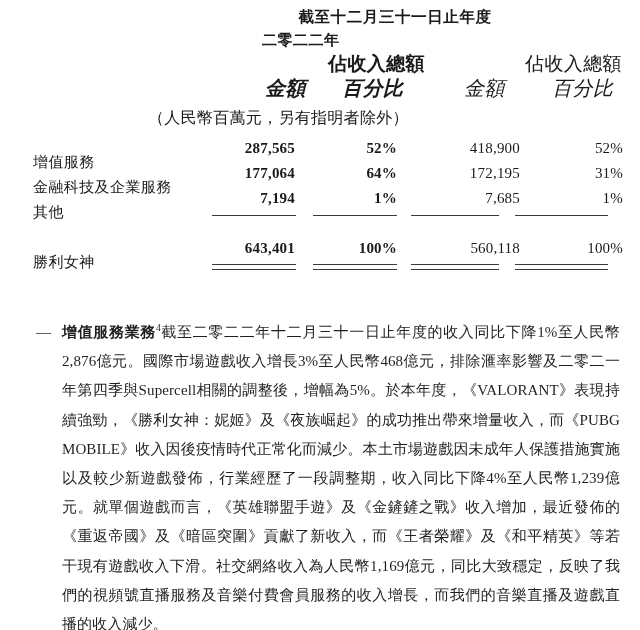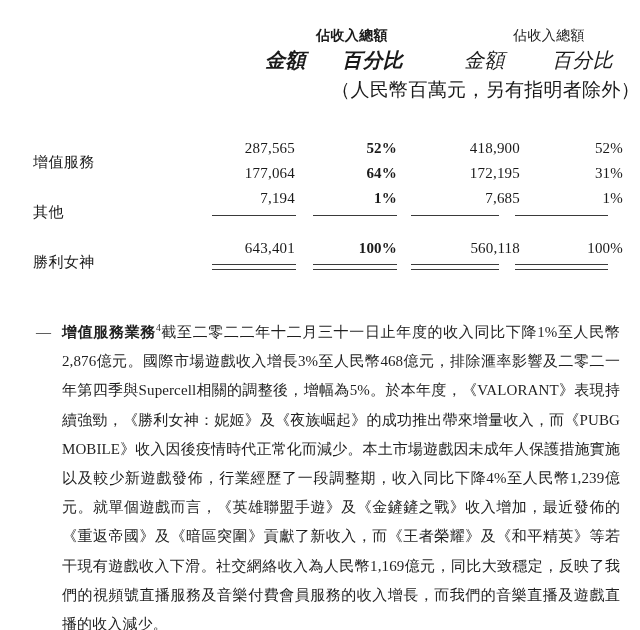--- a/index.html
+++ b/index.html
@@ -53,22 +53,23 @@
     position: absolute;
     left: 460px;
     top: 0;
     font-weight: normal;
     white-space: nowrap;
   }
   .hdr-pctlabel-row {
     position: relative;
     height: 24px;
     line-height: 24px;
-    font-size: 14px;
+    font-size: 19px;
     letter-spacing: 0.4px;
+    margin-left: 12px;
   }
   .hdr-pct-cur {
     position: absolute;
     left: 316px;
     top: 0;
     font-weight: bold;
     white-space: nowrap;
   }
   .hdr-pct-prev {
     position: absolute;
@@ -103,22 +104,22 @@
     top: 0;
     font-weight: normal;
   }
   .sub-pct-prev {
     position: absolute;
     left: 552px;
     top: 0;
     font-weight: normal;
   }
   .hdr-unit {
-    text-align: right;
-    font-size: 19px;
+    text-align: left;
+    font-size: 16px;
     letter-spacing: 0.3px;
     padding-left: 148px;
     padding-top: 6px;
     line-height: 22px;
     white-space: nowrap;
   }
 
   
   .tbl {
     position: absolute;
@@ -137,21 +138,21 @@
     left: 33px;
     top: 14px;
     letter-spacing: 0.4px;
     white-space: nowrap;
   }
   
   .c-amt-cur {
     position: absolute;
     right: 345px;
     top: 0;
-    font-weight: normal;
+    font-weight: bold;
     letter-spacing: 0.2px;
   }
   .c-pct-cur {
     position: absolute;
     right: 243px;
     top: 0;
     font-weight: bold;
     letter-spacing: 0.2px;
   }
   .c-amt-prev {
@@ -228,22 +229,24 @@
   }
   .lead {
     font-weight: bold;
   }
 </style>
 </head>
 <body>
 
 <div class="hdr">
 
+  <div class="hdr-title">截至十二月三十一日止年度</div>
 
   <div class="hdr-years">
+    <span class="hdr-year-cur">二零二二年</span>
   </div>
 
   <div class="hdr-pctlabel-row">
     <span class="hdr-pct-cur">佔收入總額</span>
     <span class="hdr-pct-prev">佔收入總額</span>
   </div>
 
   <div class="hdr-sub-row">
     <span class="sub-amt-cur">金額</span>
     <span class="sub-pct-cur">百分比</span>
@@ -259,20 +262,21 @@
   <div class="trow">
     <span class="tlabel">增值服務</span>
     <span class="c-amt-cur">287,565</span>
     <span class="c-pct-cur">52%</span>
     <span class="c-amt-prev">418,900</span>
     <span class="c-pct-prev">52%</span>
   </div>
 
 
   <div class="trow">
+    <span class="tlabel">金融科技及企業服務</span>
     <span class="c-amt-cur">177,064</span>
     <span class="c-pct-cur">64%</span>
     <span class="c-amt-prev">172,195</span>
     <span class="c-pct-prev">31%</span>
   </div>
 
   <div class="trow">
     <span class="tlabel">其他</span>
     <span class="c-amt-cur">7,194</span>
     <span class="c-pct-cur">1%</span>

